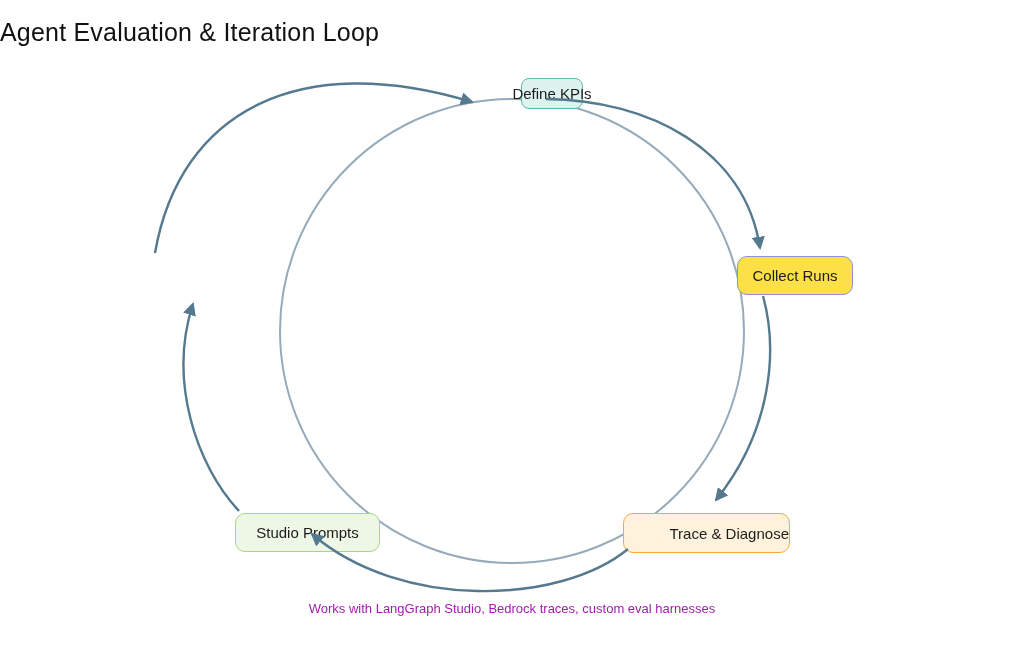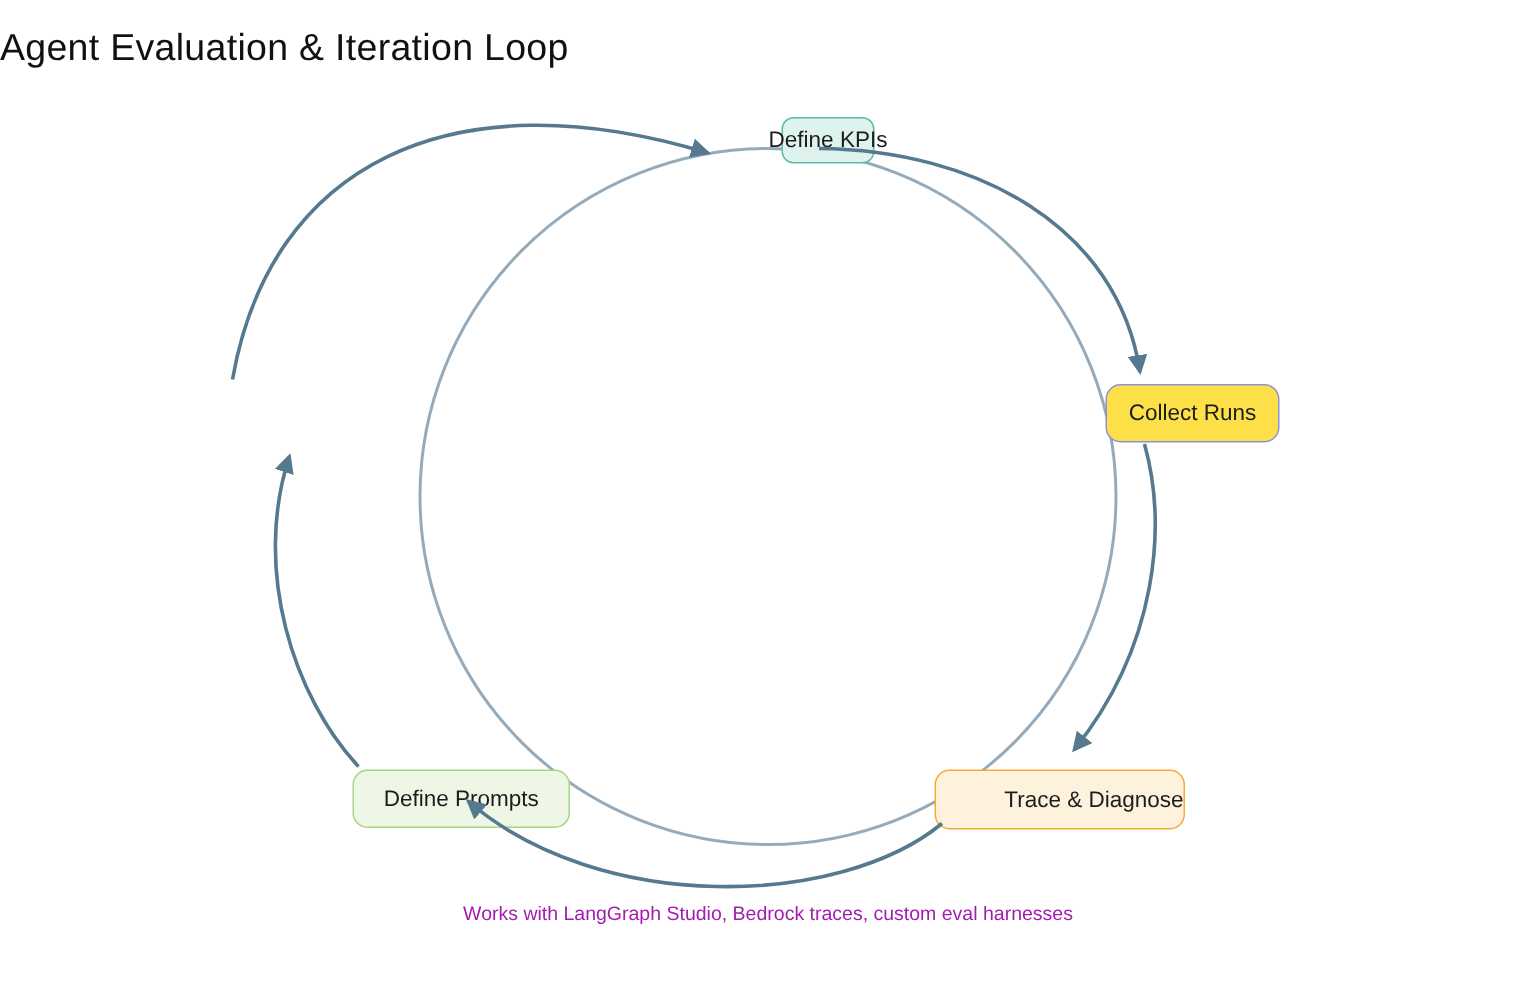--- a/index.html
+++ b/index.html
@@ -92,21 +92,21 @@
   <div class="node node-define">
     <span>Define KPIs</span>
   </div>
   <div class="node node-collect">
     <span>Collect Runs</span>
   </div>
   <div class="node node-trace">
     <span>Trace &amp; Diagnose</span>
   </div>
   <div class="node node-refine">
-    <span>Define Prompts</span>
+    <span>Studio Prompts</span>
   </div>
 
   <svg class="edge-layer" width="1024" height="655" viewBox="0 0 1024 655">
     <defs>
       <marker id="arrow" viewBox="0 0 10 10" refX="8.5" refY="5" markerWidth="5.5" markerHeight="5.5" orient="auto" markerUnits="strokeWidth">
         <path d="M 0 0 L 10 5 L 0 10 z" fill="#55798f"></path>
       </marker>
     </defs>
     <g fill="none" stroke="#55798f" stroke-width="2.4">
       <path d="M 546 99 C 650 100, 745 150, 760 248" marker-end="url(#arrow)"></path>

